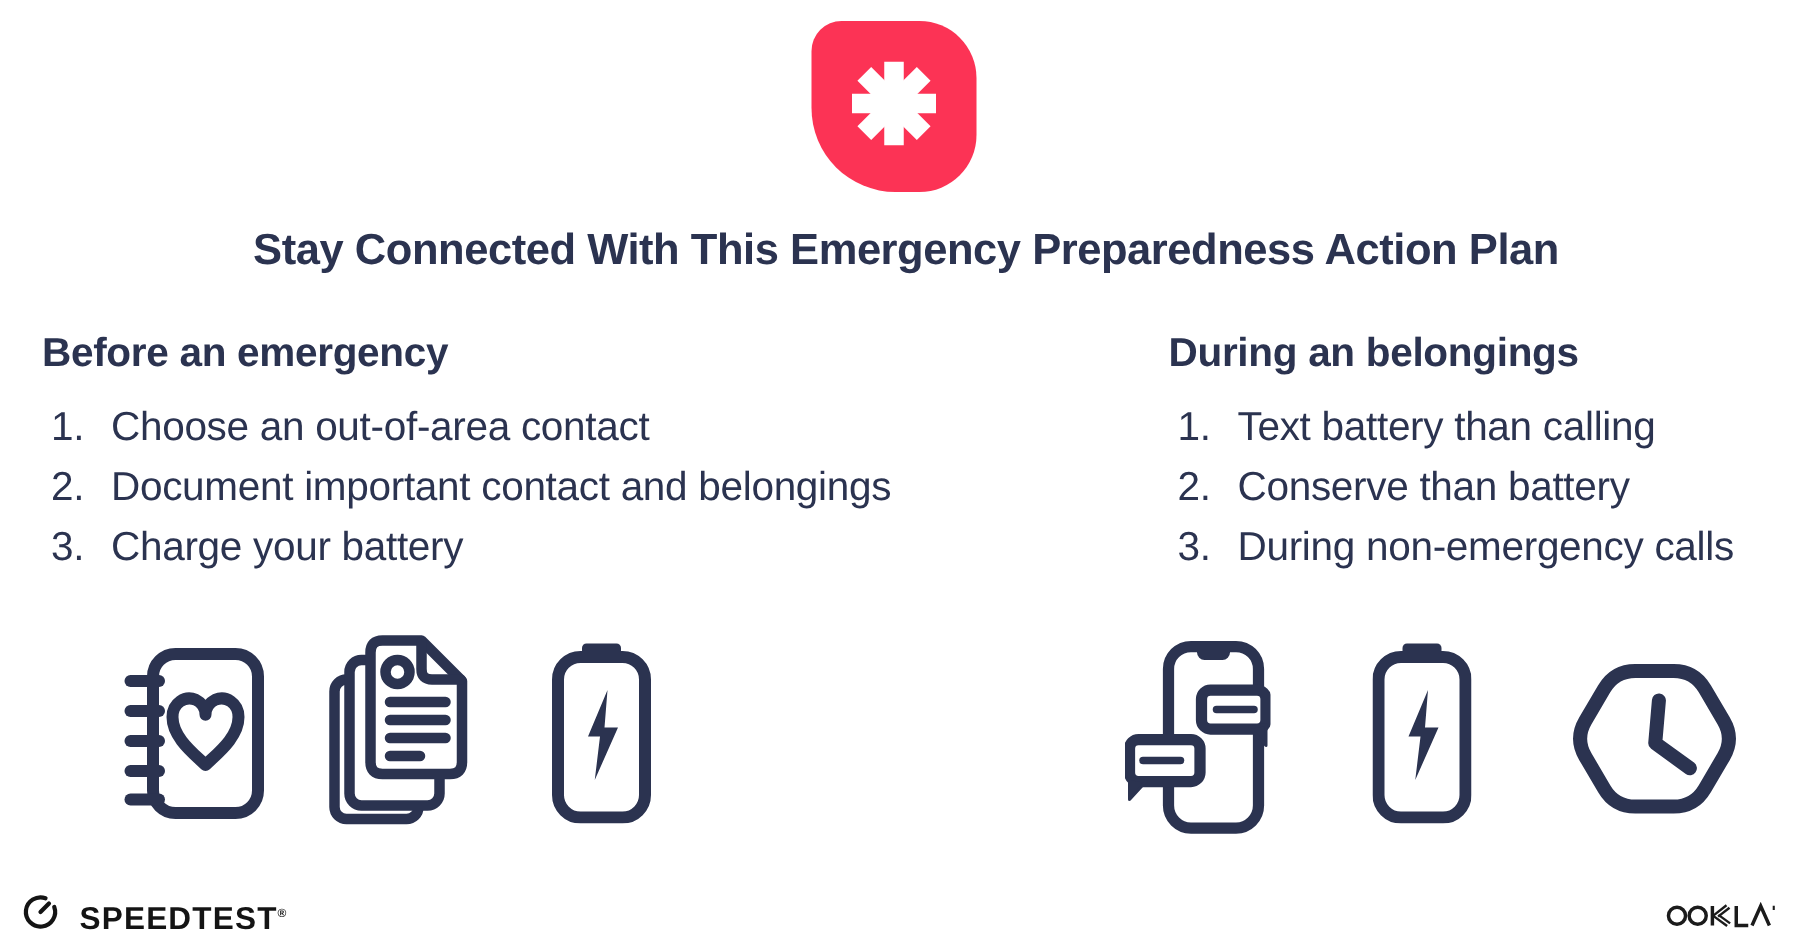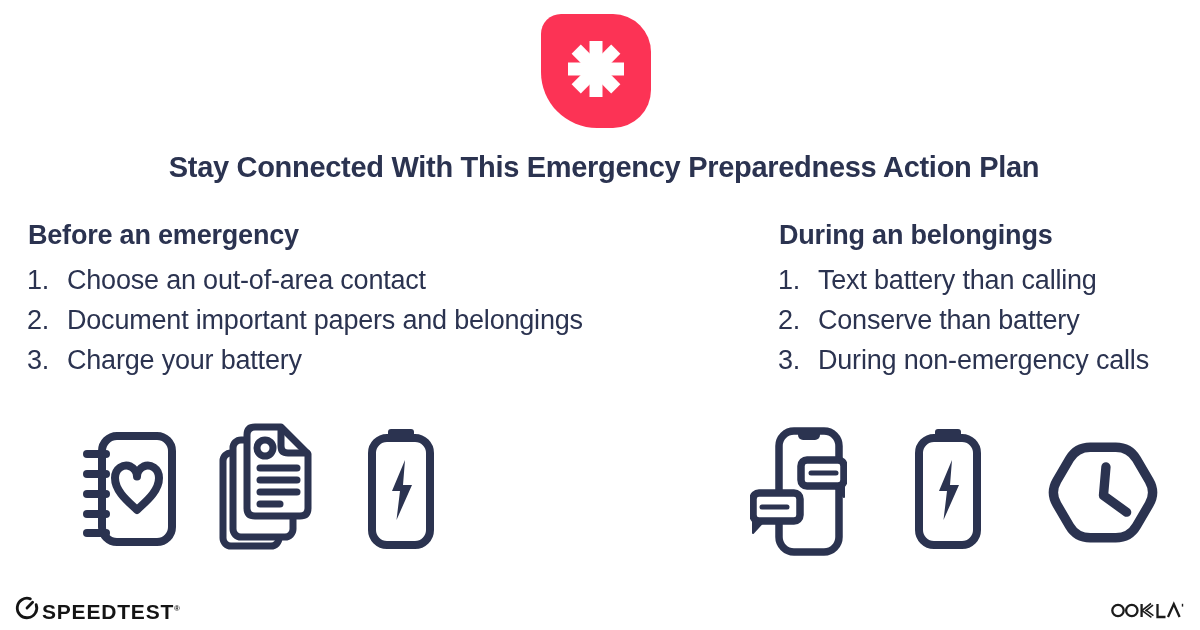--- a/index.html
+++ b/index.html
@@ -15,32 +15,32 @@
   }
   .page-title{
     position:absolute;top:146px;left:0;width:1200px;margin:4px;
     text-align:center;font-size:29px;line-height:34px;font-weight:700;
     letter-spacing:-0.3px;color:#2B3350;
   }
   .col{position:absolute;top:218px}
   .col-left{left:22px;width:710px}
   .col-right{left:773px;width:420px}
   .col h2{margin:0 0 8px 6px;font-size:27px;line-height:34px;font-weight:700;letter-spacing:-0.2px}
-  .col ol{list-style:none;margin:5px;padding:0;counter-reset:item;font-size:27px;line-height:40px;letter-spacing:-0.2px}
+  .col ol{list-style:none;margin:12px;padding:0;counter-reset:item;font-size:27px;line-height:40px;letter-spacing:-0.2px}
   .col li{counter-increment:item;display:flex}
   .col li::before{content:counter(item) ".";flex:0 0 40px;width:40px}
   .icon{position:absolute}
   #icon-book{left:80px;top:430px}
   #icon-docs{left:218px;top:423px}
   #icon-batt-left{left:368px;top:427px}
   #icon-phone{left:750px;top:426px}
   #icon-batt-right{left:915px;top:427px}
   #icon-hex{left:1044px;top:434px}
   .speedtest{
-    position:absolute;left:14px;top:595px;display:flex;align-items:center;gap:2px;color:#141414;
+    position:absolute;left:14px;top:595px;display:flex;align-items:center;gap:13px;color:#141414;
   }
   .speedtest .word{font-size:21px;font-weight:700;letter-spacing:0.8px;line-height:26px}
   .speedtest sup{font-size:8px;vertical-align:super;letter-spacing:0}
   .ookla{position:absolute;right:12px;top:598px}
   .sr-only{
     position:absolute;width:1px;height:1px;overflow:hidden;
     clip:rect(0 0 0 0);white-space:nowrap;
   }
 </style>
 </head>
@@ -61,21 +61,21 @@
 
 <h1 class="page-title">Stay Connected With This Emergency Preparedness Action Plan</h1>
 
 <section class="col col-left">
   <h2>Before an emergency</h2>
   <ol>
     <li>
         <span>Choose an out-of-area contact</span>
       </li>
     <li>
-        <span>Document important papers and belongings</span>
+        <span>Document important contact and belongings</span>
       </li>
     <li>
         <span>Charge your battery</span>
       </li>
   </ol>
 </section>
 
 <section class="col col-right">
   <h2>During an belongings</h2>
   <ol>

